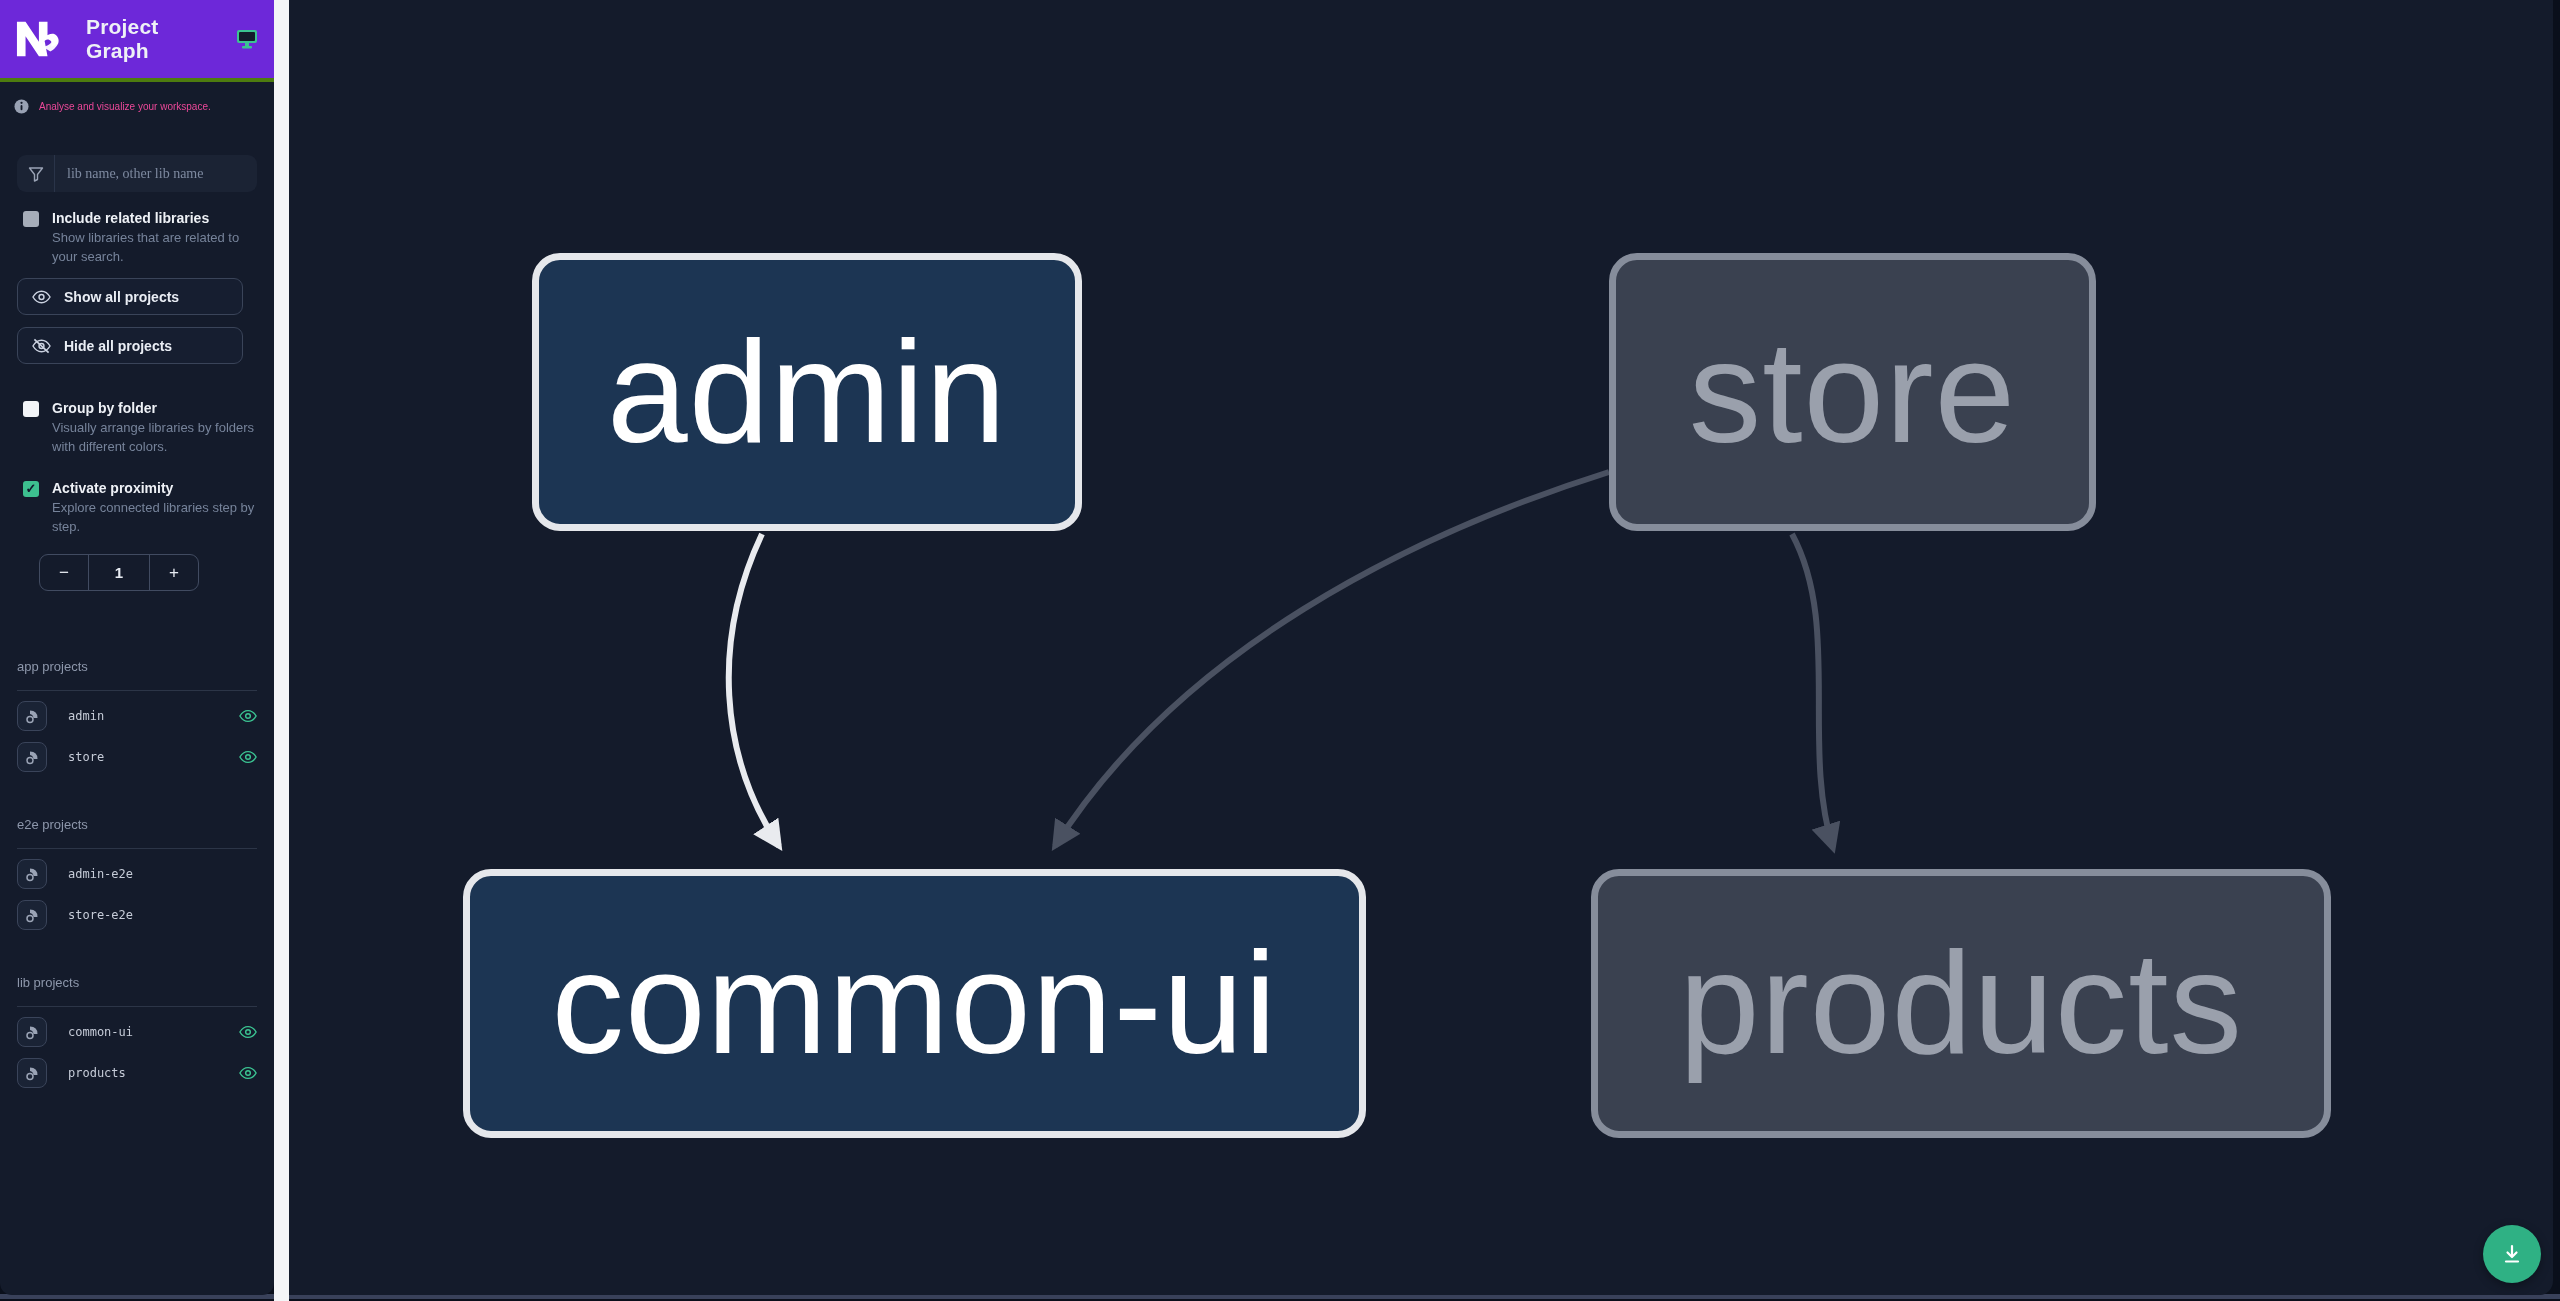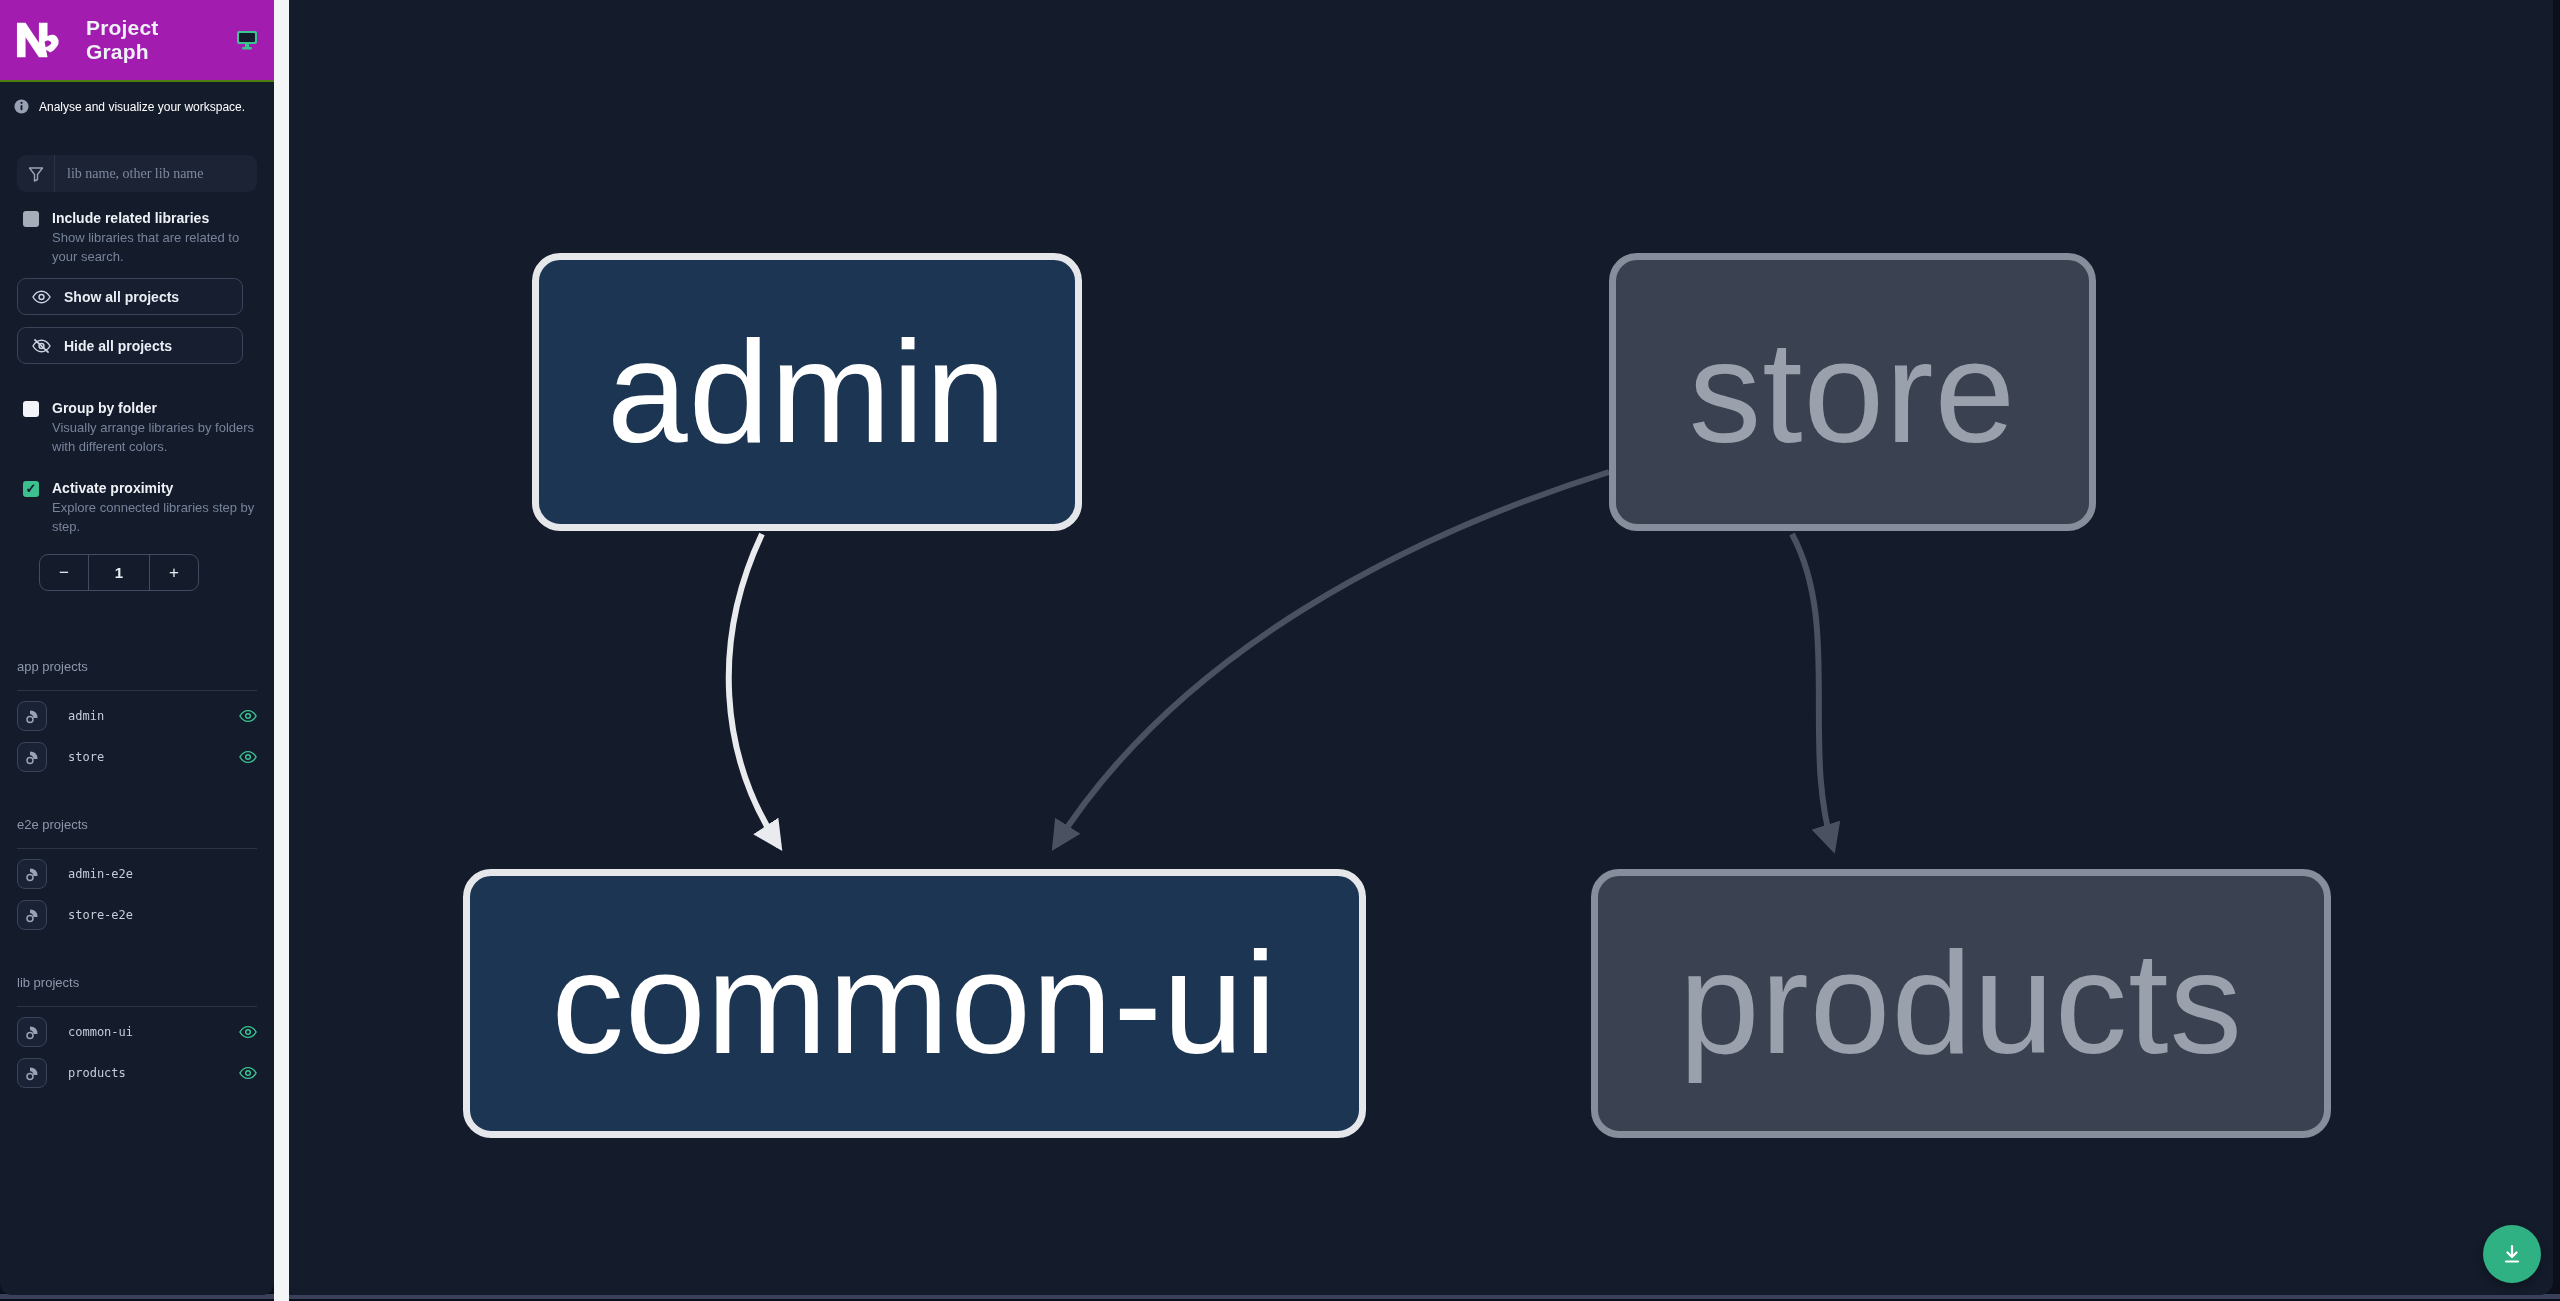--- a/index.html
+++ b/index.html
@@ -5,26 +5,26 @@
   * { margin:0; padding:0; box-sizing:border-box; }
   html,body { width:2560px; height:1301px; background:#0a0f1b; font-family:"Liberation Sans", sans-serif; overflow:hidden; }
 
   
   .bottom-strip { position:absolute; left:0; right:0; bottom:2px; height:5px; background:#39415a; z-index:0; }
   .sidebar { position:absolute; left:0; top:0; width:274px; height:1295px; background:#141b2b; border-radius:0 0 12px 12px; z-index:2; overflow:hidden; }
   .resizer { position:absolute; left:274px; top:0; width:15px; height:1301px; background:#f4f5f7; z-index:3; }
   .canvas { position:absolute; left:289px; top:0; width:2264px; height:1295px; background:#141b2b; border-radius:0 0 14px 0; z-index:1; }
 
   
-  .hdr { height:82px; display:flex; align-items:center; padding:0 16px; border-bottom:2px solid #4d7c0f; background:#a21caf; }
+  .hdr { height:82px; display:flex; align-items:center; padding:0 16px; border-bottom:4px solid #4d7c0f; background:#6d28d9; }
   .hdr-title { color:#eef1f6; font-size:21px; font-weight:bold; margin-left:26px; letter-spacing:.2px; }
   .hdr-monitor { margin-left:15px; display:flex; }
 
   .subtitle-row { display:flex; align-items:center; gap:10px; padding:0 14px; margin-top:17px; }
-  .subtitle { color:#ffffff; font-size:12px; }
+  .subtitle { color:#ec4899; font-size:10px; }
 
   
   .filter { margin:41px 17px 0 17px; height:37px; background:#1b2334; border-radius:9px; display:flex; align-items:center; overflow:hidden; }
   .filter-icon-cell { width:40px; height:100%; display:flex; align-items:center; justify-content:center; border-right:1px solid #2a3449; }
   .filter input { flex:1; height:100%; background:transparent; border:none; outline:none; color:#dfe5ee; font-size:14px; padding:0 12px; font-family:Liberation Serif, serif; }
   .filter input::placeholder { color:#7e8aa0; }
 
   
   .chk-block { display:flex; padding:0 17px; margin-top:18px;justify-content:flex-end; }
   .chk-box { width:16px; height:16px; border-radius:3px; margin-top:1px; flex:none; }

